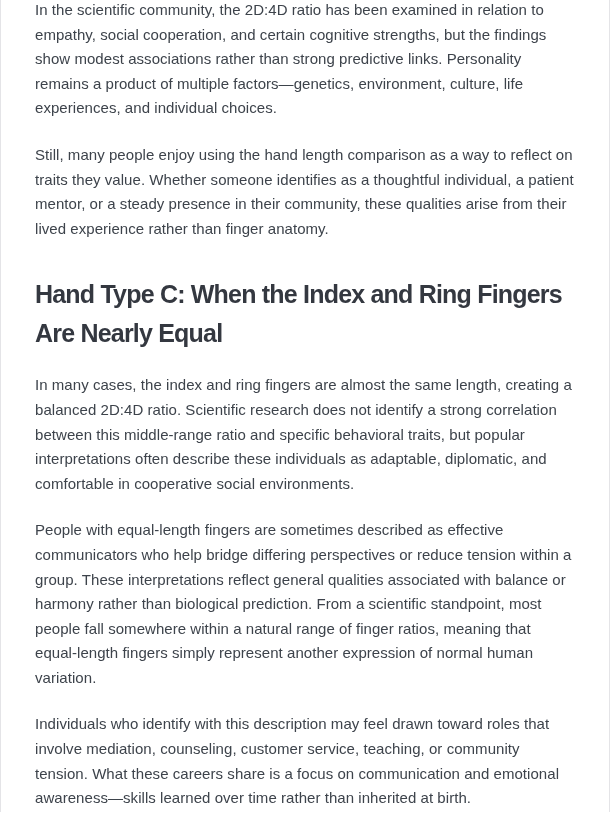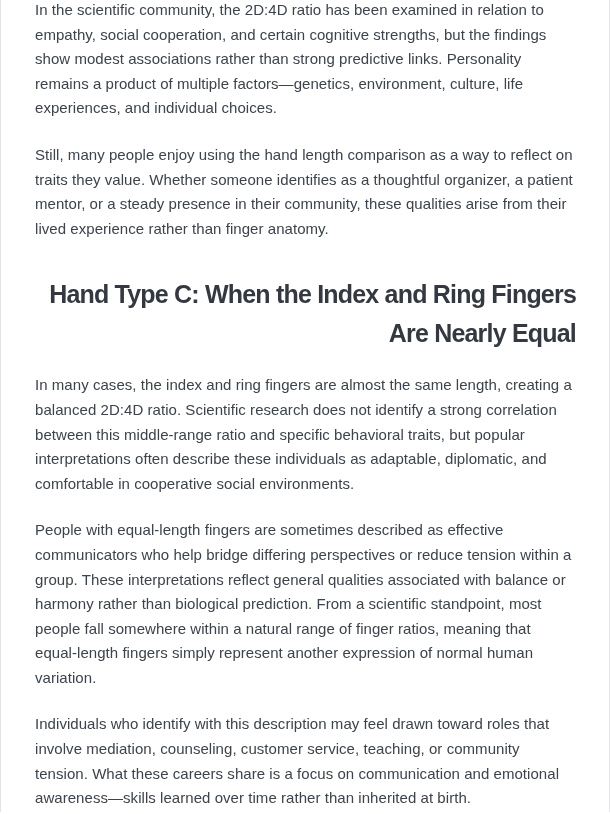--- a/index.html
+++ b/index.html
@@ -41,28 +41,27 @@
   .article p:first-child {
     margin-top: -2px;
   }
   .article h2 {
     font-size: 25px;
     line-height: 39px;
     font-weight: 700;
     letter-spacing: -0.8px;
     color: var(--heading-text);
     margin: 34px 0 20px 0;
-    text-align: right;
   }
 </style>
 </head>
 <body>
 
 <div class="page">
   <article class="article">
     <p>In the scientific community, the 2D:4D ratio has been examined in relation to empathy, social cooperation, and certain cognitive strengths, but the findings show modest associations rather than strong predictive links. Personality remains a product of multiple factors—genetics, environment, culture, life experiences, and individual choices.</p>
-    <p>Still, many people enjoy using the hand length comparison as a way to reflect on traits they value. Whether someone identifies as a thoughtful organizer, a patient mentor, or a steady presence in their community, these qualities arise from their lived experience rather than finger anatomy.</p>
+    <p>Still, many people enjoy using the hand length comparison as a way to reflect on traits they value. Whether someone identifies as a thoughtful individual, a patient mentor, or a steady presence in their community, these qualities arise from their lived experience rather than finger anatomy.</p>
     <h2>Hand Type C: When the Index and Ring Fingers Are Nearly Equal</h2>
     <p>In many cases, the index and ring fingers are almost the same length, creating a balanced 2D:4D ratio. Scientific research does not identify a strong correlation between this middle-range ratio and specific behavioral traits, but popular interpretations often describe these individuals as adaptable, diplomatic, and comfortable in cooperative social environments.</p>
     <p>People with equal-length fingers are sometimes described as effective communicators who help bridge differing perspectives or reduce tension within a group. These interpretations reflect general qualities associated with balance or harmony rather than biological prediction. From a scientific standpoint, most people fall somewhere within a natural range of finger ratios, meaning that equal-length fingers simply represent another expression of normal human variation.</p>
     <p>Individuals who identify with this description may feel drawn toward roles that involve mediation, counseling, customer service, teaching, or community tension. What these careers share is a focus on communication and emotional awareness—skills learned over time rather than inherited at birth.</p>
   </article>
 </div>
 
 </body></html>

